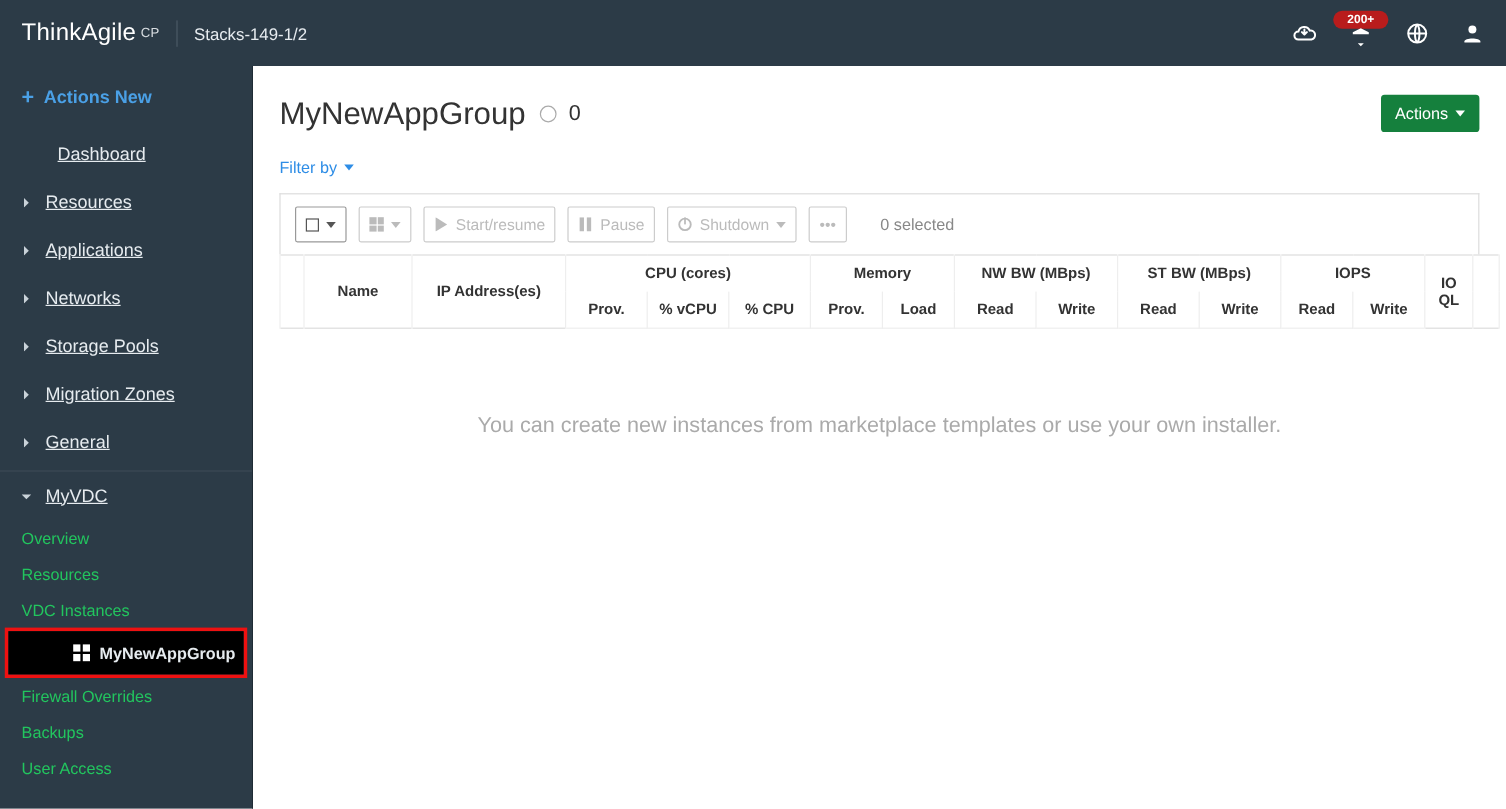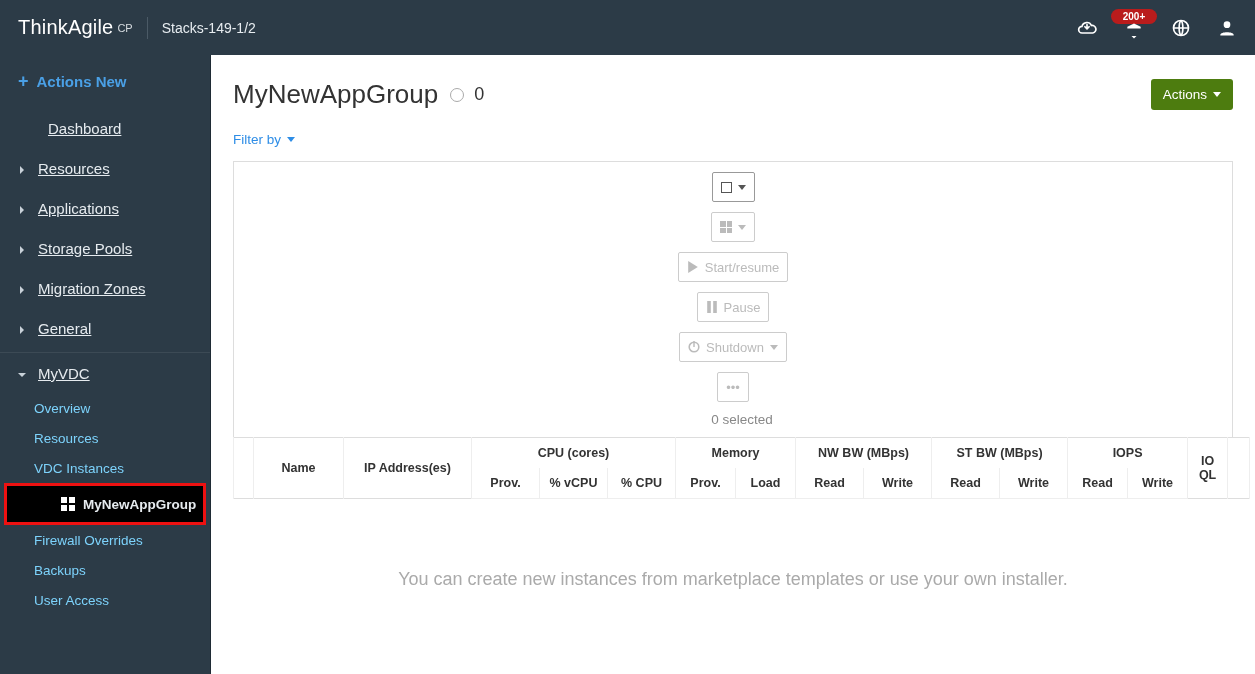--- a/index.html
+++ b/index.html
@@ -24,41 +24,41 @@
   .body-row { flex:1; display:flex; min-height:0; }
   .sidebar { width: 211px; background:#2c3b47; color:#e6ebef; display:flex; flex-direction:column; border-right:1px solid #1f2b35; }
   .create-new { color:#4aa0e6; font-weight:700; display:flex; align-items:center; gap:8px; padding:16px 18px; cursor:pointer; font-size:15px;}
   .create-plus { font-size:18px; font-weight:700; }
   .nav-row { display:flex; align-items:center; height:40px; padding:0 18px; cursor:pointer; font-size:15px; color:#e6ebef;}
   .nav-row.top { font-weight:500;text-decoration:underline; }
   .nav-row .caret { width:8px; margin-right:12px; }
   .nav-row .caret svg { fill:#c9d2d9; }
   .nav-row.no-caret { padding-left: 48px; }
   .nav-section-sep { border-top:1px solid #3c4a55; margin: 4px 0 0; }
-  .sub-item { display:flex; align-items:center; height:30px; padding-left:34px; font-size:13.5px; cursor:pointer; color:#7dd3fc; }
+  .sub-item { display:flex; align-items:center; height:30px; padding-left:18px; font-size:13.5px; cursor:pointer; color:#22c55e; }
   .sub-sub-item { display:flex; align-items:center; height:36px; padding-left:54px; font-size:13.5px; cursor:pointer; font-weight:700; background:#000; }
   .sub-sub-item .grid-glyph { width:14px; height:14px; margin-right:8px; display:grid; grid-template-columns:1fr 1fr; grid-template-rows:1fr 1fr; gap:2px;}
   .sub-sub-item .grid-glyph span{ background:#fff;}
   .highlight-box { border:3px solid #e11; margin:0 4px; }
   .chev-down svg,.chev-right svg{width:8px;height:8px;fill:#c9d2d9;}
 
   
   .main { flex:1; background:#fff; overflow:auto; padding: 24px 22px 0 22px; }
   .page-head { display:flex; align-items:center; }
   .page-title { font-size:26px; font-weight:400; color:#333; margin-right:12px; }
   .status-dot { width:14px; height:14px; border:1px solid #aaa; border-radius:50%; margin-right:10px;}
   .count { font-size:18px; color:#333; }
   .head-spacer{flex:1;}
-  .actions-btn { background:#4d7c0f; color:#fff; border:none; border-radius:3px; padding:8px 12px; font-size:13.5px; cursor:pointer; display:flex; align-items:center; gap:6px;}
+  .actions-btn { background:#15803d; color:#fff; border:none; border-radius:3px; padding:8px 12px; font-size:13.5px; cursor:pointer; display:flex; align-items:center; gap:6px;}
   .actions-btn .tri{ width:0;height:0;border-left:4px solid transparent;border-right:4px solid transparent;border-top:5px solid #fff;}
 
   .filter { margin-top:22px; color:#2e8de6; font-size:13.5px; display:flex; align-items:center; gap:6px; cursor:pointer;}
   .filter .tri{ width:0;height:0;border-left:4px solid transparent;border-right:4px solid transparent;border-top:5px solid #2e8de6;}
 
-  .toolbar { margin-top:14px; border:1px solid #ddd; border-bottom:none; padding:10px 12px; display:flex; align-items:center; gap:10px;flex-direction:column;}
+  .toolbar { margin-top:14px; border:1px solid #ddd; border-bottom:none; padding:10px 12px; display:flex; align-items:center; gap:10px;}
   .tbtn { border:1px solid #ccc; background:#fff; height:30px; display:flex; align-items:center; padding:0 8px; border-radius:2px; color:#bbb; font-size:13px; gap:6px; cursor:pointer;}
   .tbtn.enabled{ color:#555; border-color:#999;}
   .tbtn .tri{ width:0;height:0;border-left:4px solid transparent;border-right:4px solid transparent;border-top:5px solid currentColor;}
   .tbtn svg{width:12px;height:12px;fill:currentColor;}
   .tbtn .sq{width:11px;height:11px;border:1.5px solid #555;}
   .tbtn.grid-ico .g{width:12px;height:12px;display:grid;grid-template-columns:1fr 1fr;grid-template-rows:1fr 1fr;gap:1px;}
   .tbtn.grid-ico .g span{background:currentColor;}
   .status-text{ margin-left:18px; color:#888; font-size:13.5px;}
 
   
@@ -118,20 +118,26 @@
         <span class="caret chev-right"><svg viewBox="0 0 8 8">
             <path d="M2 0l4 4-4 4z"></path>
           </svg></span>
         <span>Resources</span>
       </div>
     <div class="nav-row top">
         <span class="caret chev-right"><svg viewBox="0 0 8 8">
             <path d="M2 0l4 4-4 4z"></path>
           </svg></span>
         <span>Applications</span>
+      </div>
+    <div class="nav-row top">
+        <span class="caret chev-right"><svg viewBox="0 0 8 8">
+            <path d="M2 0l4 4-4 4z"></path>
+          </svg></span>
+        <span>Networks</span>
       </div>
     <div class="nav-row top">
         <span class="caret chev-right"><svg viewBox="0 0 8 8">
             <path d="M2 0l4 4-4 4z"></path>
           </svg></span>
         <span>Storage Pools</span>
       </div>
     <div class="nav-row top">
         <span class="caret chev-right"><svg viewBox="0 0 8 8">
             <path d="M2 0l4 4-4 4z"></path>

